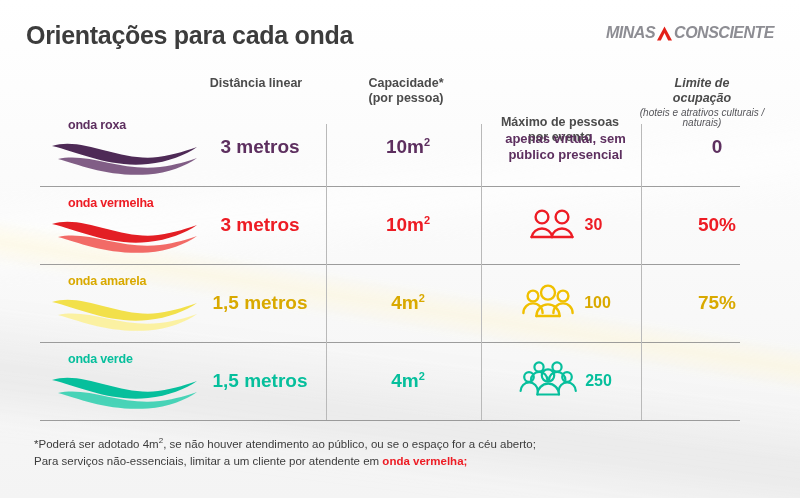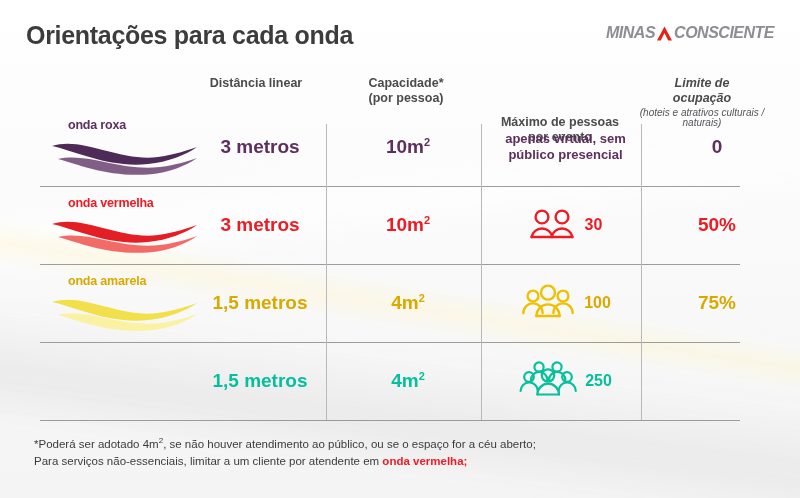--- a/index.html
+++ b/index.html
@@ -248,20 +248,29 @@
               </g>
             </svg>
           </span>
           <span class="num">100</span>
         </div>
       </div>
       <div class="cell c-lim" style="color:#d9a900">75%</div>
     </div>
 
     <div class="row" id="row3">
+      <div class="wavecell">
+        <div class="wavelabel" style="color:#06bf9c">onda verde</div>
+        <div class="waveart">
+          <svg viewBox="0 0 152 46" preserveAspectRatio="none">
+            <path d="M4 14 C34 4 72 30 110 25 C128 22.5 140 18 149 15 C138 23 120 30 100 32 C62 36 30 20 4 14 Z" fill="#06bf9c"></path>
+            <path d="M10 27 C40 20 74 40 112 35 C128 33 140 29 149 26 C138 34 120 41 100 42.5 C60 45 32 33 10 27 Z" fill="#3fd2b4" opacity="0.95"></path>
+          </svg>
+        </div>
+      </div>
       <div class="cell c-dist" style="color:#06bf9c">1,5 metros</div>
       <div class="cell c-cap" style="color:#06bf9c">
         <span><span>4m</span><sup>2</sup></span>
       </div>
       <div class="cell c-max" style="color:#06bf9c">
         <div class="maxwrap">
           <span class="peopleicon">
             <svg width="58" height="38" viewBox="0 0 58 38">
               <g fill="none" stroke="#06bf9c" stroke-width="2.2" stroke-linecap="round">
                 <circle cx="20" cy="7" r="4.6"></circle>

